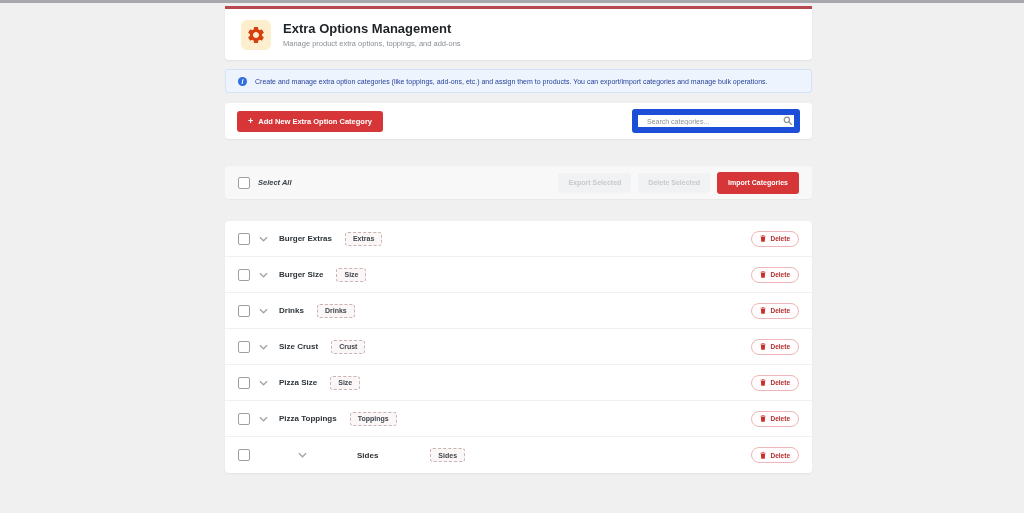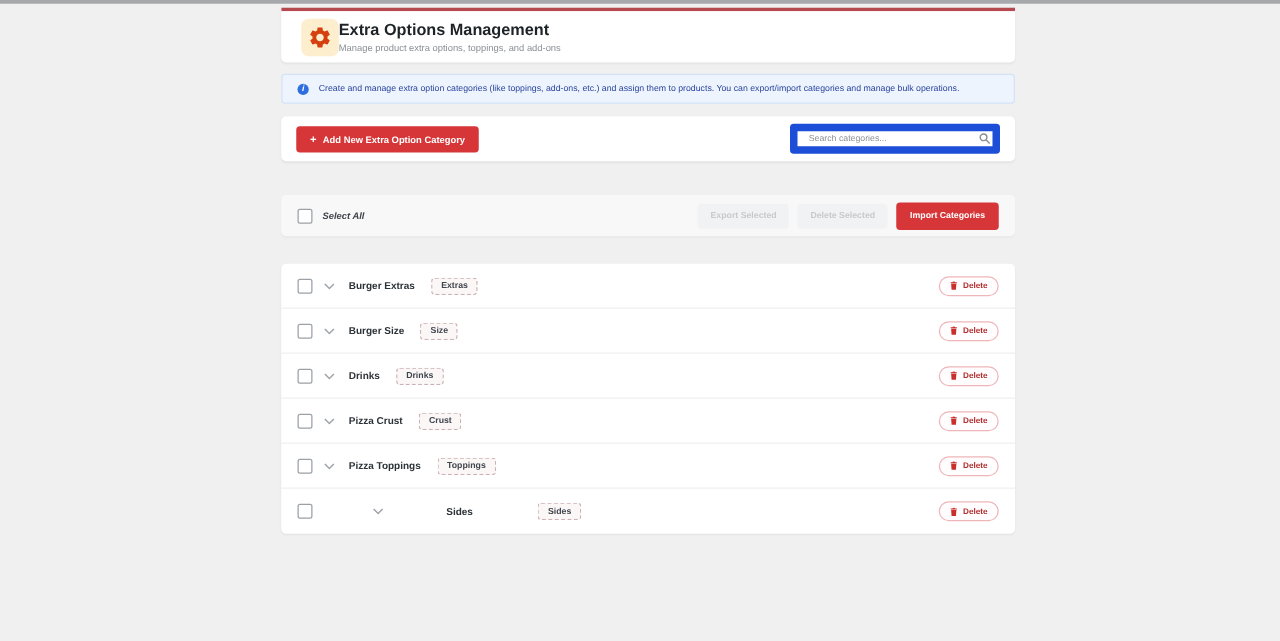--- a/index.html
+++ b/index.html
@@ -16,25 +16,25 @@
   .wrap {
     position:absolute; left:225px; top:3px; width:587px;
   }
   .card {
     background:#ffffff;
     border-radius:4px;
     box-shadow:0 1px 2px rgba(0,0,0,0.06);
   }
   
   .header-card {
-    margin-top:3px; height:44px;
+    margin-top:3px; height:54px;
     border-top:3px solid #b5494f;
     border-radius:0 0 4px 4px;
     display:flex; align-items:center;
-    padding:0 16px; 
+    padding:0 16px; gap:12px;
   }
   .gear-wrap {
     width:30px; height:30px; border-radius:6px;
     background:#fdeecd; display:flex; align-items:center; justify-content:center;
     flex:0 0 auto;
   }
   .gear-wrap svg { width:20px; height:20px; fill:#d63f0e; }
   .header-title { font-size:13px; font-weight:700; color:#1d2327; line-height:1.3; }
   .header-sub { font-size:7.5px; color:#8a8f94; margin-top:2px; }
   
@@ -231,22 +231,37 @@
         <path d="M4.5 0.5h3l0.5 1h3v1.5H1V1.5h3zM1.8 4h8.4l-0.7 9.5H2.5z"></path>
       </svg>
       <span>Delete</span>
     </button>
   </div>
       <div class="row">
     <span class="checkbox"></span>
     <svg class="chev" viewBox="0 0 10 6">
       <polyline points="1,1 5,5 9,1"></polyline>
     </svg>
-    <span class="rname">Pizza Crust</span>
+    <span class="rname">Size Crust</span>
     <span class="badge">Crust</span>
+    <span class="spacer"></span>
+    <button class="btn-delete">
+      <svg viewBox="0 0 12 14">
+        <path d="M4.5 0.5h3l0.5 1h3v1.5H1V1.5h3zM1.8 4h8.4l-0.7 9.5H2.5z"></path>
+      </svg>
+      <span>Delete</span>
+    </button>
+  </div>
+      <div class="row">
+    <span class="checkbox"></span>
+    <svg class="chev" viewBox="0 0 10 6">
+      <polyline points="1,1 5,5 9,1"></polyline>
+    </svg>
+    <span class="rname">Pizza Size</span>
+    <span class="badge">Size</span>
     <span class="spacer"></span>
     <button class="btn-delete">
       <svg viewBox="0 0 12 14">
         <path d="M4.5 0.5h3l0.5 1h3v1.5H1V1.5h3zM1.8 4h8.4l-0.7 9.5H2.5z"></path>
       </svg>
       <span>Delete</span>
     </button>
   </div>
       <div class="row">
     <span class="checkbox"></span>

